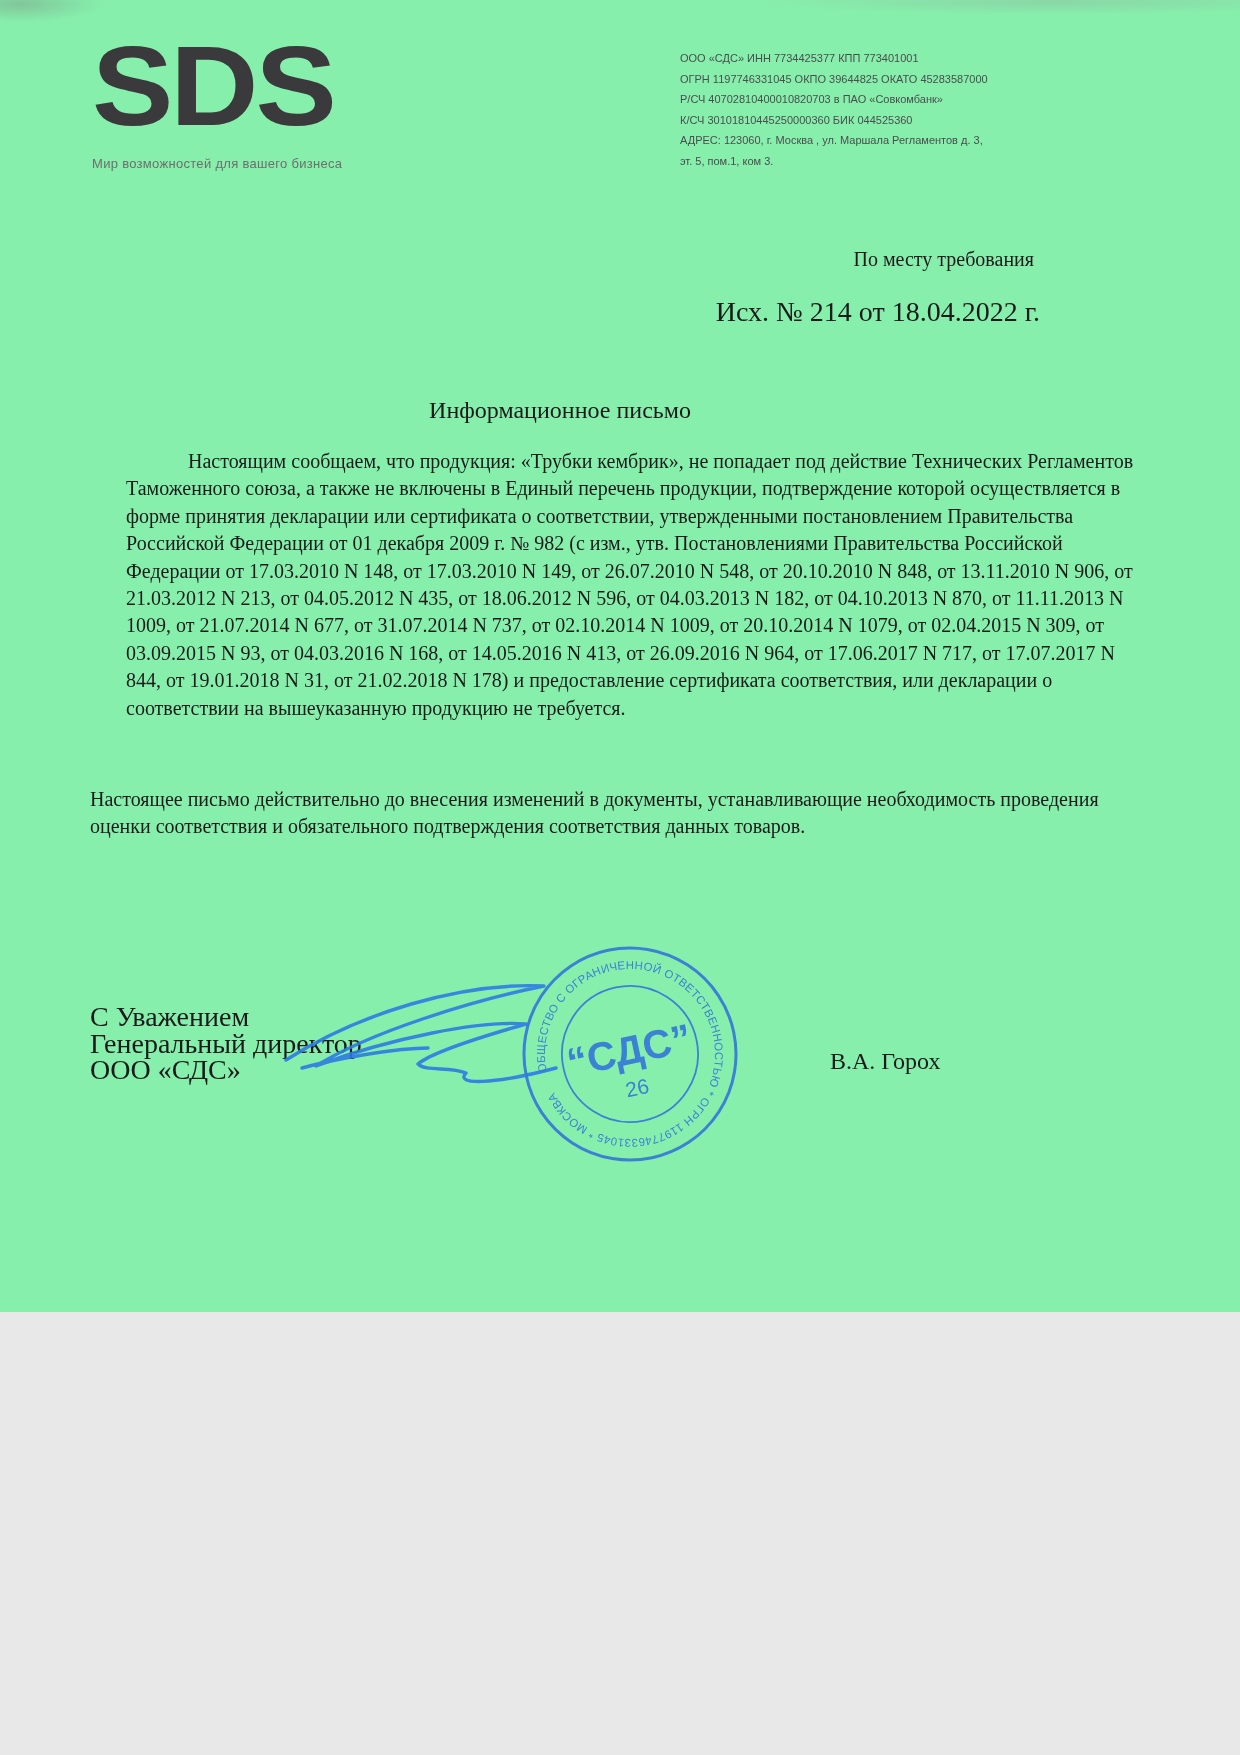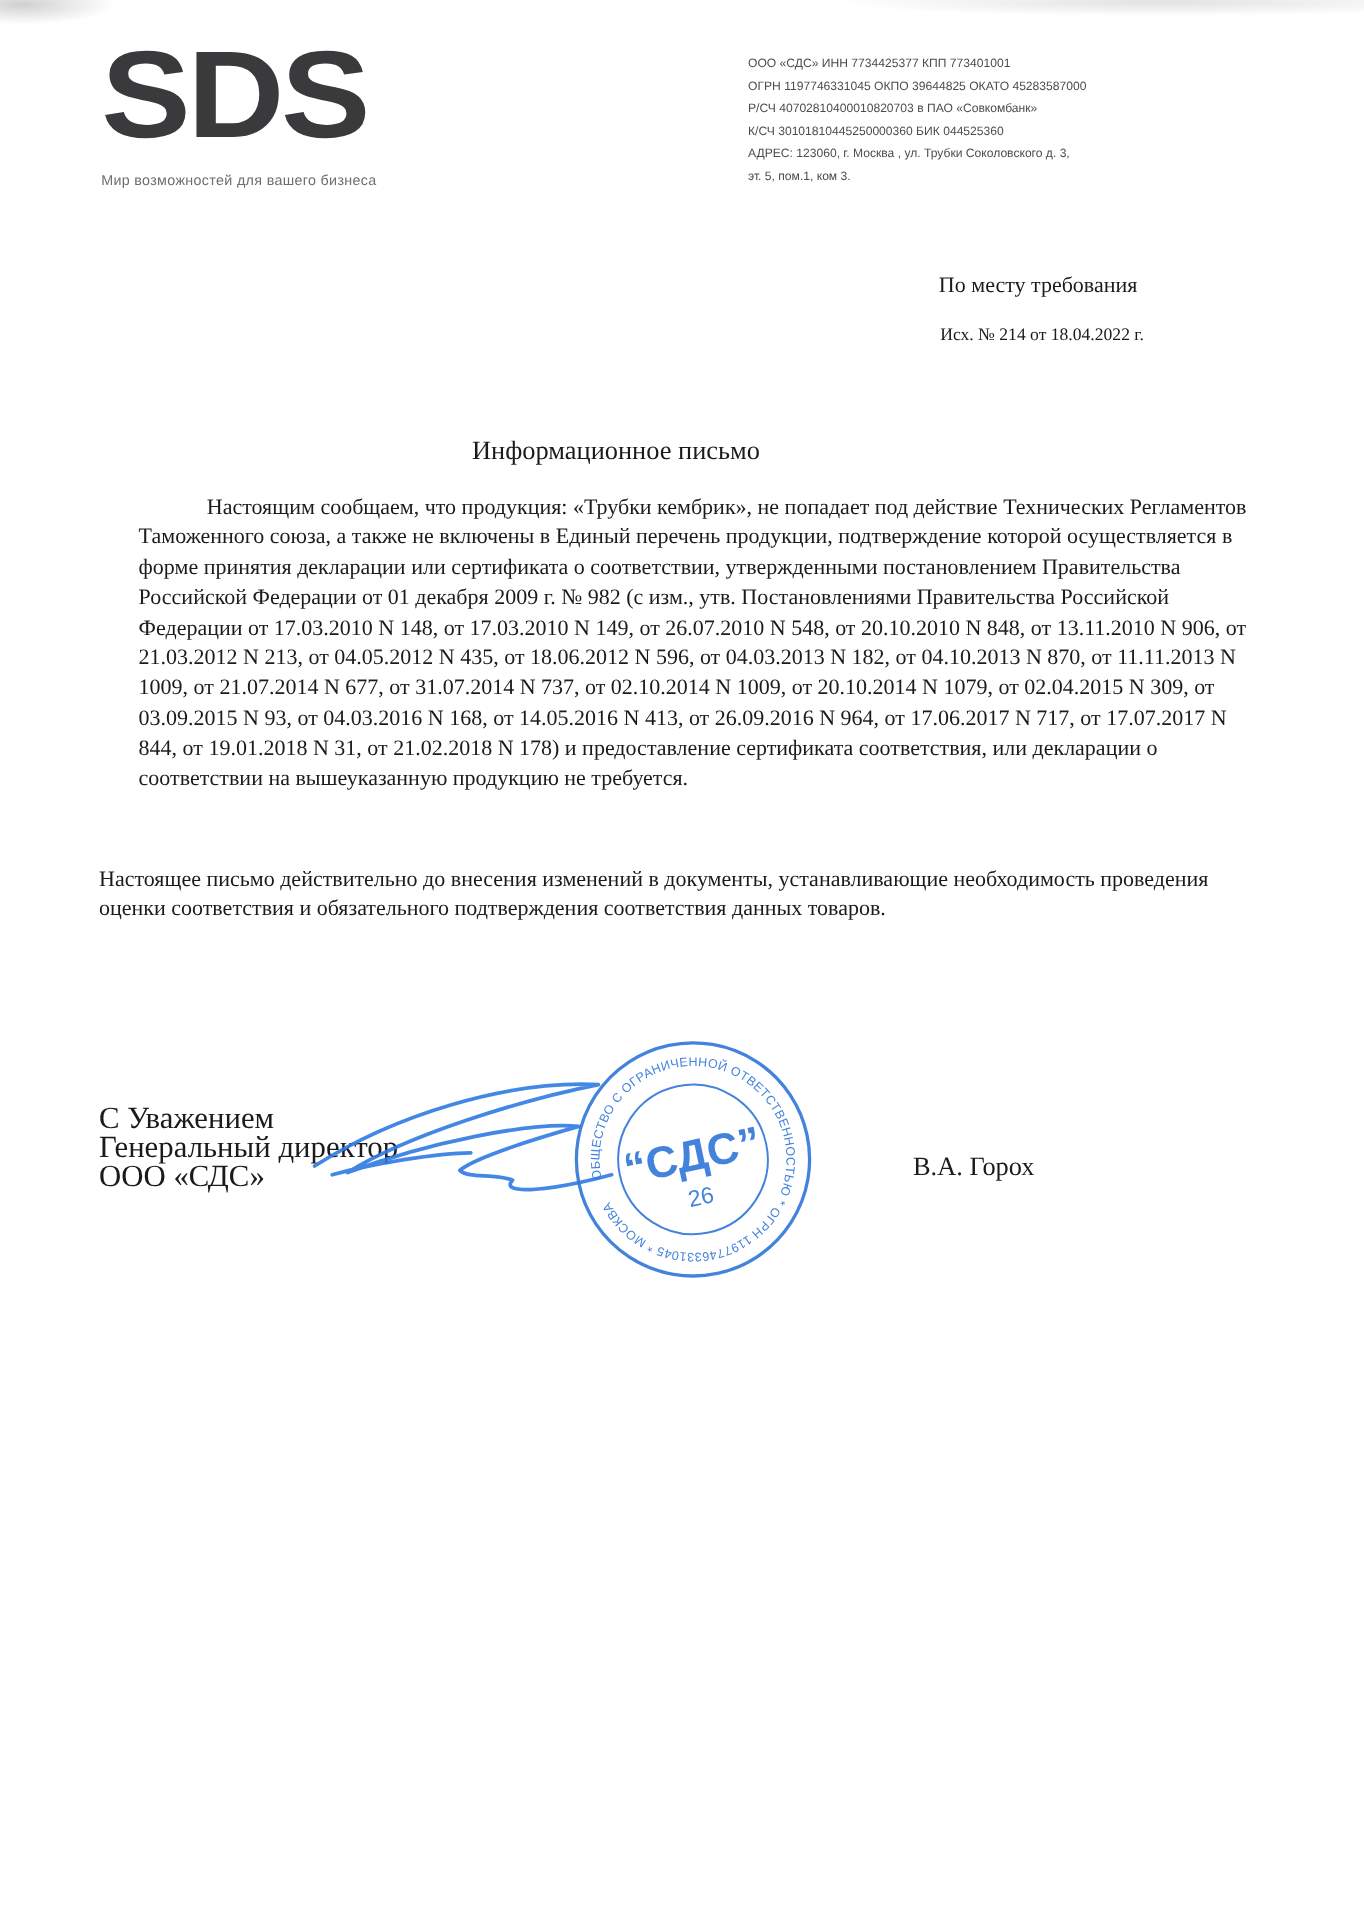--- a/index.html
+++ b/index.html
@@ -1,20 +1,20 @@
 <!DOCTYPE html>
 <html><head>
 <meta charset="utf-8">
 <style>
   html,body { margin:0; padding:0; background:#e8e8e8; }
   .page {
     position:relative;
-    width:1240px; height:1755px;
+    width:1240px; height:1312px;
     margin:0 auto;
-    background:#ffffff;
+    background:#86efac;
     font-family:"Liberation Serif", serif;
     color:#1b1b1b;
     overflow:hidden;
   }
   
   .scan-top {
     position:absolute; left:0; top:0; width:100%; height:26px;
     background:
       radial-gradient(ellipse 120px 26px at 20px 4px, rgba(120,120,120,.35), transparent 70%),
       radial-gradient(ellipse 420px 18px at 85% 2px, rgba(150,150,150,.28), transparent 70%);
@@ -45,21 +45,21 @@
     line-height:20.5px;
     color:#4c4c4e;
     white-space:nowrap;
   }
   .recipient {
     position:absolute; right:206px; top:248px;
     font-size:20px;
   }
   .ref-line {
     position:absolute; right:200px; top:296px;
-    font-size:16px;
+    font-size:28px;
   }
   .letter-title {
     position:absolute; left:0; top:397px; width:1120px;
     text-align:center;
     font-size:24px;
   }
   .para {
     position:absolute; left:90px; right:92px;
     font-size:20px;
     line-height:27.4px;
@@ -87,21 +87,21 @@
   <div class="logo-block">
     <div class="logo-text">SDS</div>
     <div class="logo-tagline">Мир возможностей для вашего бизнеса</div>
   </div>
 
   <div class="company-details">
     <div>ООО «СДС»   ИНН 7734425377   КПП 773401001</div>
     <div>ОГРН 1197746331045   ОКПО 39644825   ОКАТО 45283587000</div>
     <div>Р/СЧ 40702810400010820703 в ПАО «Совкомбанк»</div>
     <div>К/СЧ 30101810445250000360   БИК 044525360</div>
-    <div>АДРЕС: 123060, г. Москва , ул. Трубки Соколовского д. 3,</div>
+    <div>АДРЕС: 123060, г. Москва , ул. Маршала Регламентов д. 3,</div>
     <div>эт. 5, пом.1, ком 3.</div>
   </div>
 
   <div class="recipient">По месту требования</div>
   <div class="ref-line">Исх. № 214 от 18.04.2022 г.</div>
 
   <div class="letter-title">Информационное письмо</div>
 
   <div class="para para-1">Настоящим сообщаем, что продукция: «Трубки кембрик», не попадает под действие Технических Регламентов Таможенного союза, а также не включены в Единый перечень продукции, подтверждение которой осуществляется в форме принятия декларации или сертификата о соответствии, утвержденными постановлением Правительства Российской Федерации от 01 декабря 2009 г. № 982 (с изм., утв. Постановлениями Правительства Российской Федерации от 17.03.2010 N 148, от 17.03.2010 N 149, от 26.07.2010 N 548, от 20.10.2010 N 848, от 13.11.2010 N 906, от 21.03.2012 N 213, от 04.05.2012 N 435, от 18.06.2012 N 596, от 04.03.2013 N 182, от 04.10.2013 N 870, от 11.11.2013 N 1009, от 21.07.2014 N 677, от 31.07.2014 N 737, от 02.10.2014 N 1009, от 20.10.2014 N 1079, от 02.04.2015 N 309, от 03.09.2015 N 93, от 04.03.2016 N 168, от 14.05.2016 N 413, от 26.09.2016 N 964, от 17.06.2017 N 717, от 17.07.2017 N 844, от 19.01.2018 N 31, от 21.02.2018 N 178) и предоставление сертификата соответствия, или декларации о соответствии на вышеуказанную продукцию не требуется.</div>
   <div class="para para-2">Настоящее письмо действительно до внесения изменений в документы, устанавливающие необходимость проведения оценки соответствия и обязательного подтверждения соответствия данных товаров.</div>

